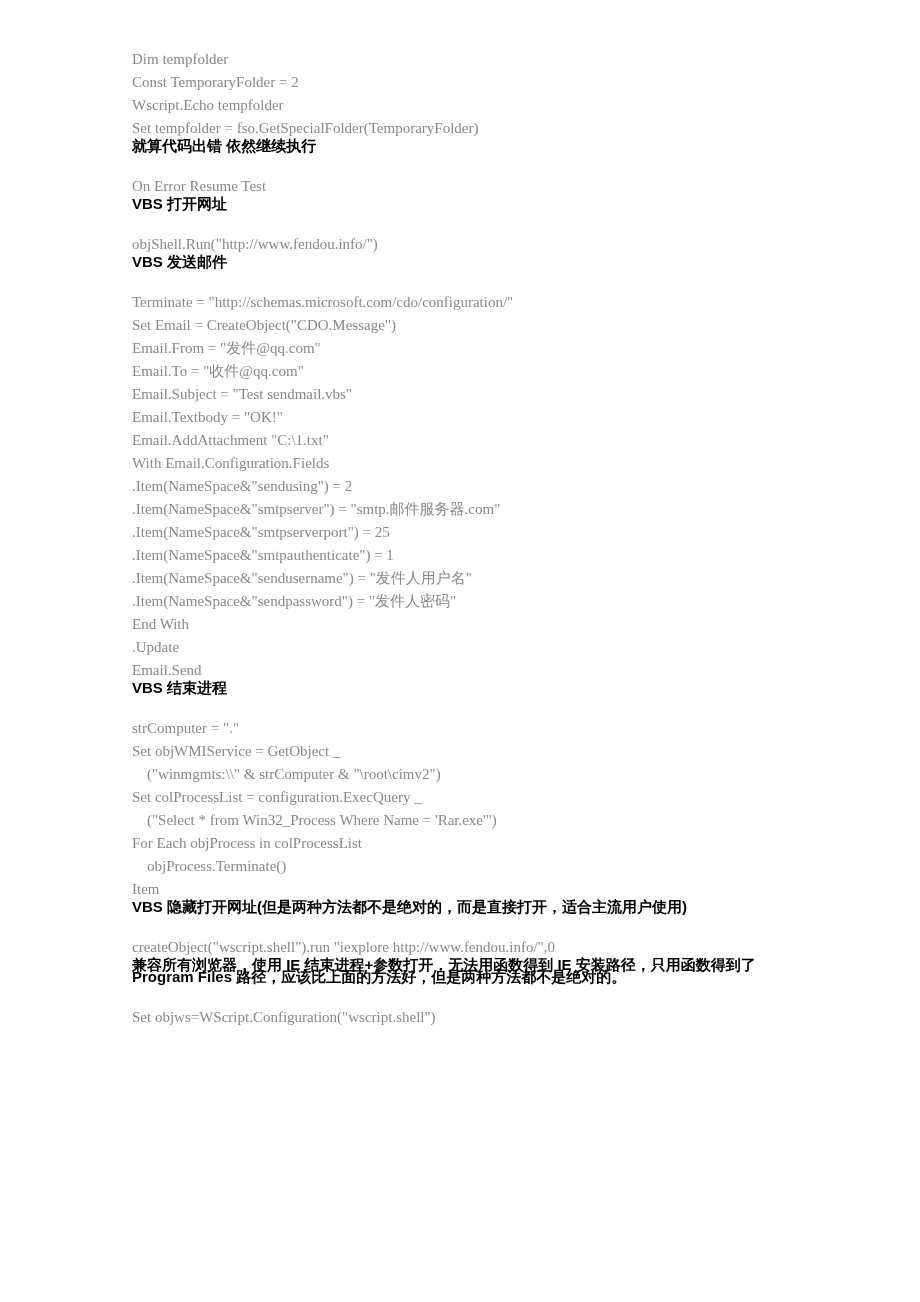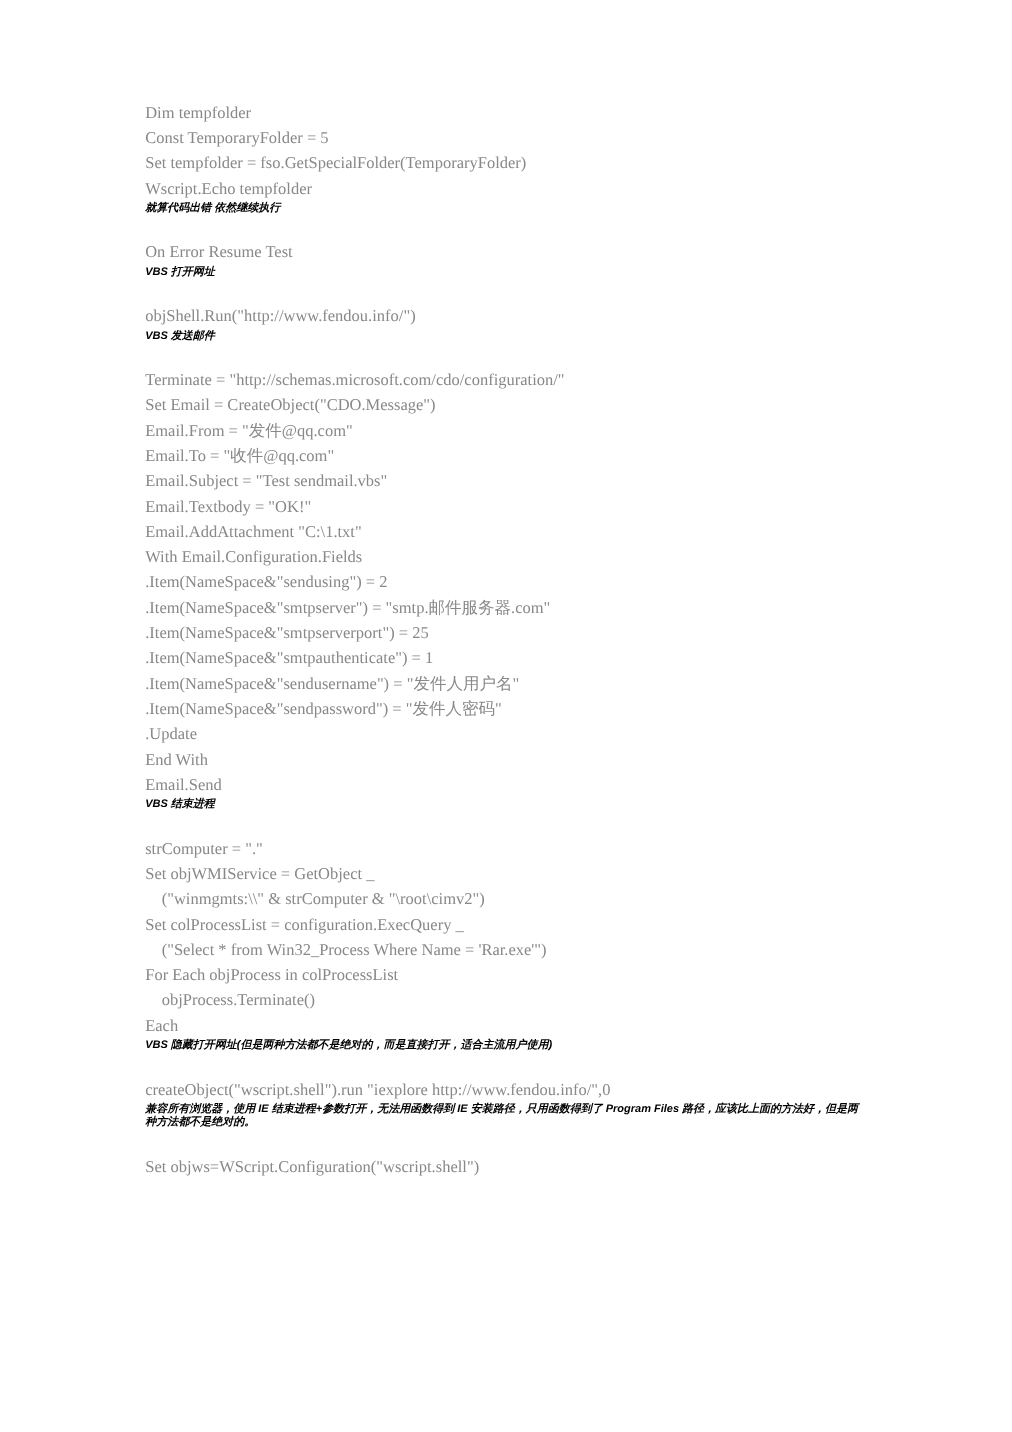--- a/index.html
+++ b/index.html
@@ -3,53 +3,52 @@
 <meta charset="utf-8">
 <style>
   body {
     margin: 0;
     padding: 0;
     background: #ffffff;
     width: 920px;
     font-family: "SimSun", "NSimSun", serif;
   }
   .page {
-    padding: 92px 130px 60px 132px;
+    padding: 48px 130px 60px 132px;
     box-sizing: border-box;
     width: 920px;
   }
   .code {
     font-family: "SimSun", "NSimSun", serif;
     font-size: 15px;
     line-height: 23px;
     color: #888888;
     white-space: pre;
     margin: 0;
   }
   .comment {
     font-family: "SimSun", "Microsoft YaHei", sans-serif;
-    font-size: 10px;
+    font-size: 15px;
     line-height: 12px;
     color: #000000;
     margin: 0;
     font-weight: bold;
-    font-style: italic;
   }
   .blank {
     height: 23px;
   }
 </style>
 </head>
 <body>
 
 <div class="page" id="page-root">
     <p class="code">Dim tempfolder</p>
-    <p class="code">Const TemporaryFolder = 5</p>
+    <p class="code">Const TemporaryFolder = 2</p>
+    <p class="code">Wscript.Echo tempfolder</p>
     <p class="code">Set tempfolder = fso.GetSpecialFolder(TemporaryFolder)</p>
-    <p class="code">Wscript.Echo tempfolder</p>
     <p class="comment">就算代码出错 依然继续执行</p>
     <div class="blank"></div>
     <p class="code">On Error Resume Test</p>
     <p class="comment">VBS 打开网址</p>
     <div class="blank"></div>
     <p class="code">objShell.Run("http://www.fendou.info/")</p>
     <p class="comment">VBS 发送邮件</p>
     <div class="blank"></div>
     <p class="code">Terminate = "http://schemas.microsoft.com/cdo/configuration/"</p>
     <p class="code">Set Email = CreateObject("CDO.Message")</p>
@@ -58,32 +57,32 @@
     <p class="code">Email.Subject = "Test sendmail.vbs"</p>
     <p class="code">Email.Textbody = "OK!"</p>
     <p class="code">Email.AddAttachment "C:\1.txt"</p>
     <p class="code">With Email.Configuration.Fields</p>
     <p class="code">.Item(NameSpace&amp;"sendusing") = 2</p>
     <p class="code">.Item(NameSpace&amp;"smtpserver") = "smtp.邮件服务器.com"</p>
     <p class="code">.Item(NameSpace&amp;"smtpserverport") = 25</p>
     <p class="code">.Item(NameSpace&amp;"smtpauthenticate") = 1</p>
     <p class="code">.Item(NameSpace&amp;"sendusername") = "发件人用户名"</p>
     <p class="code">.Item(NameSpace&amp;"sendpassword") = "发件人密码"</p>
+    <p class="code">End With</p>
     <p class="code">.Update</p>
-    <p class="code">End With</p>
     <p class="code">Email.Send</p>
     <p class="comment">VBS 结束进程</p>
     <div class="blank"></div>
     <p class="code">strComputer = "."</p>
     <p class="code">Set objWMIService = GetObject _</p>
     <p class="code">    ("winmgmts:\\" &amp; strComputer &amp; "\root\cimv2")</p>
     <p class="code">Set colProcessList = configuration.ExecQuery _</p>
     <p class="code">    ("Select * from Win32_Process Where Name = 'Rar.exe'")</p>
     <p class="code">For Each objProcess in colProcessList</p>
     <p class="code">    objProcess.Terminate()</p>
-    <p class="code">Each</p>
+    <p class="code">Item</p>
     <p class="comment">VBS 隐藏打开网址(但是两种方法都不是绝对的，而是直接打开，适合主流用户使用)</p>
     <div class="blank"></div>
     <p class="code">createObject("wscript.shell").run "iexplore http://www.fendou.info/",0</p>
     <p class="comment">兼容所有浏览器，使用 IE 结束进程+参数打开，无法用函数得到 IE 安装路径，只用函数得到了 Program Files 路径，应该比上面的方法好，但是两种方法都不是绝对的。</p>
     <div class="blank"></div>
     <p class="code">Set objws=WScript.Configuration("wscript.shell")</p>
   </div>
 
 </body></html>

